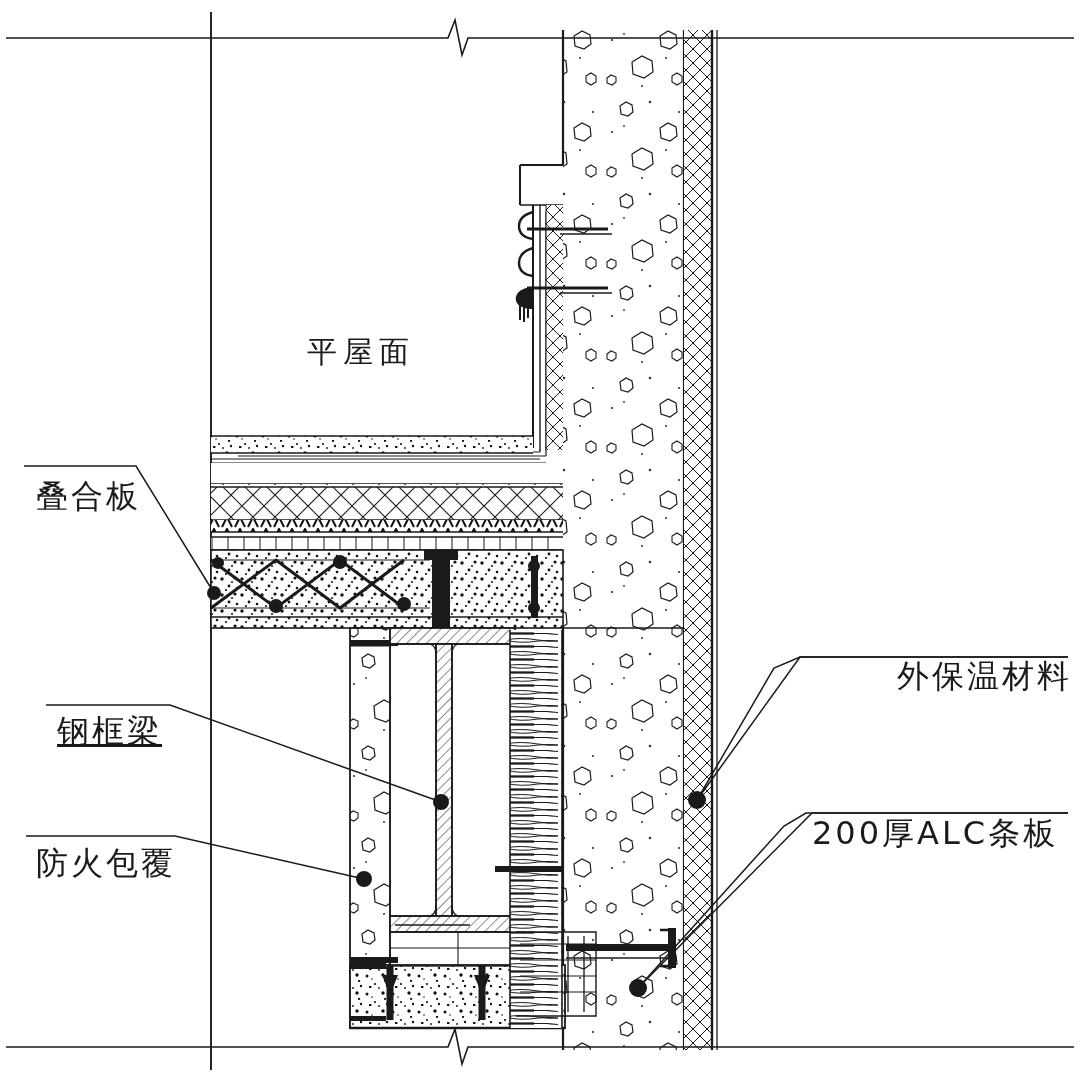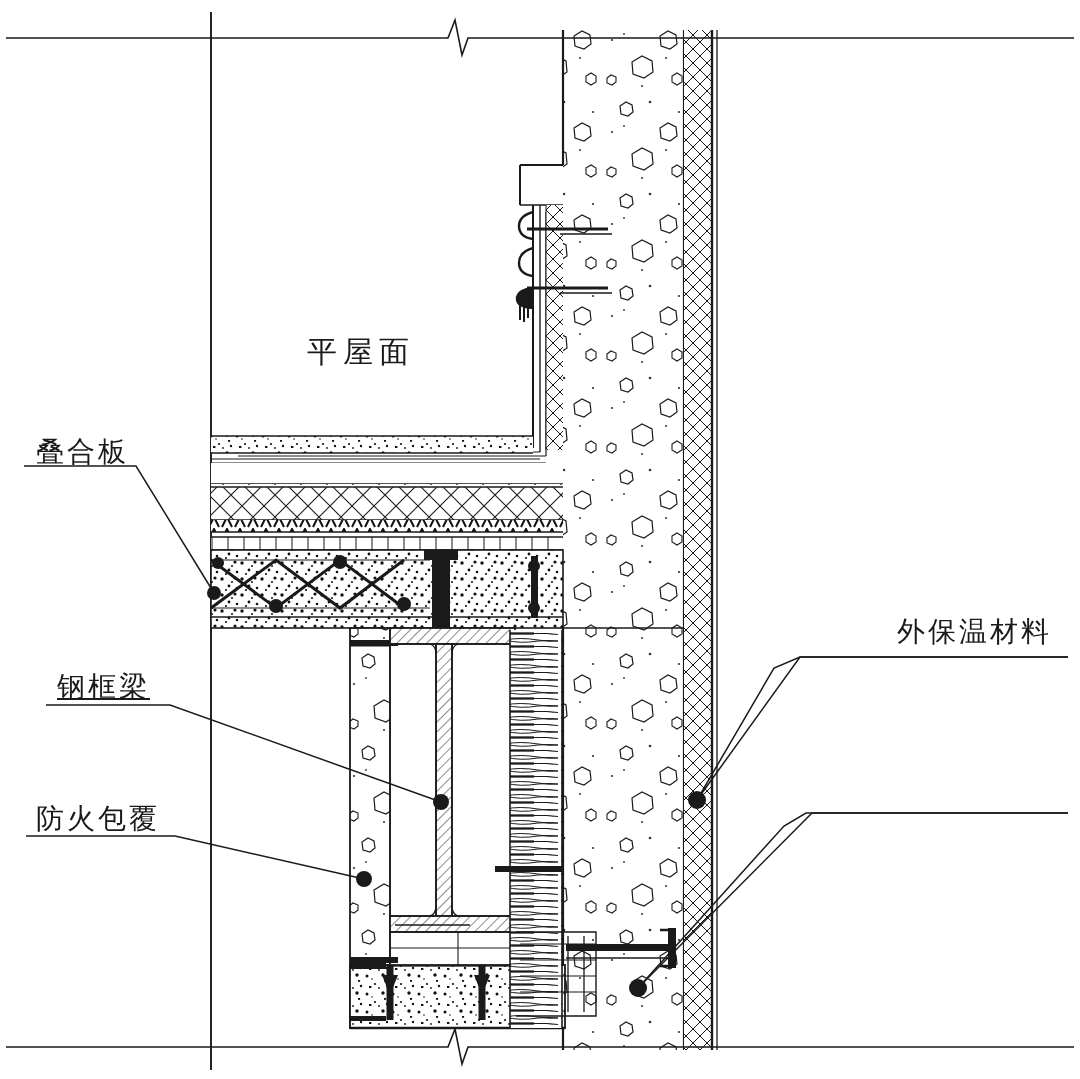--- a/index.html
+++ b/index.html
@@ -1,20 +1,20 @@
 <!DOCTYPE html>
 <html><head>
 <meta charset="utf-8">
 <style>
   html,body{margin:0;padding:0;background:#ffffff;}
   body{font-family:"Liberation Sans","DejaVu Sans",sans-serif;}
   #sheet{position:relative;width:1080px;height:1079px;background:#e5e5e5;overflow:hidden;}
   #sheet svg{position:absolute;left:0;top:0;}
   .lbl{position:absolute;white-space:nowrap;color:#1a1a1a;font-family:"DejaVu Sans","Liberation Sans",sans-serif;}
-  .lbl-cn{font-size:28px;letter-spacing:3px;}
+  .lbl-cn{font-size:32px;letter-spacing:3px;margin-top:42px;}
   .lbl-roof{font-size:30px;letter-spacing:6px;}
 </style>
 </head>
 <body>
 
 <div id="sheet">
 
   <svg width="1080" height="1079" viewBox="0 0 1080 1079">
     <defs>
 
@@ -342,14 +342,15 @@
   <div class="lbl lbl-roof" style="left:307px;top:332px;">平屋面</div>
 
   <div class="lbl lbl-cn" style="left:36px;top:433px;">叠合板</div>
 
   <div class="lbl lbl-cn" style="left:57px;top:668px;text-decoration:underline;">钢框梁</div>
 
   <div class="lbl lbl-cn" style="left:897px;top:613px;">外保温材料</div>
 
   <div class="lbl lbl-cn" style="left:36px;top:800px;">防火包覆</div>
 
+  <div class="lbl lbl-cn" style="left:812px;top:770px;">200厚ALC条板</div>
 
 </div>
 
 </body></html>

